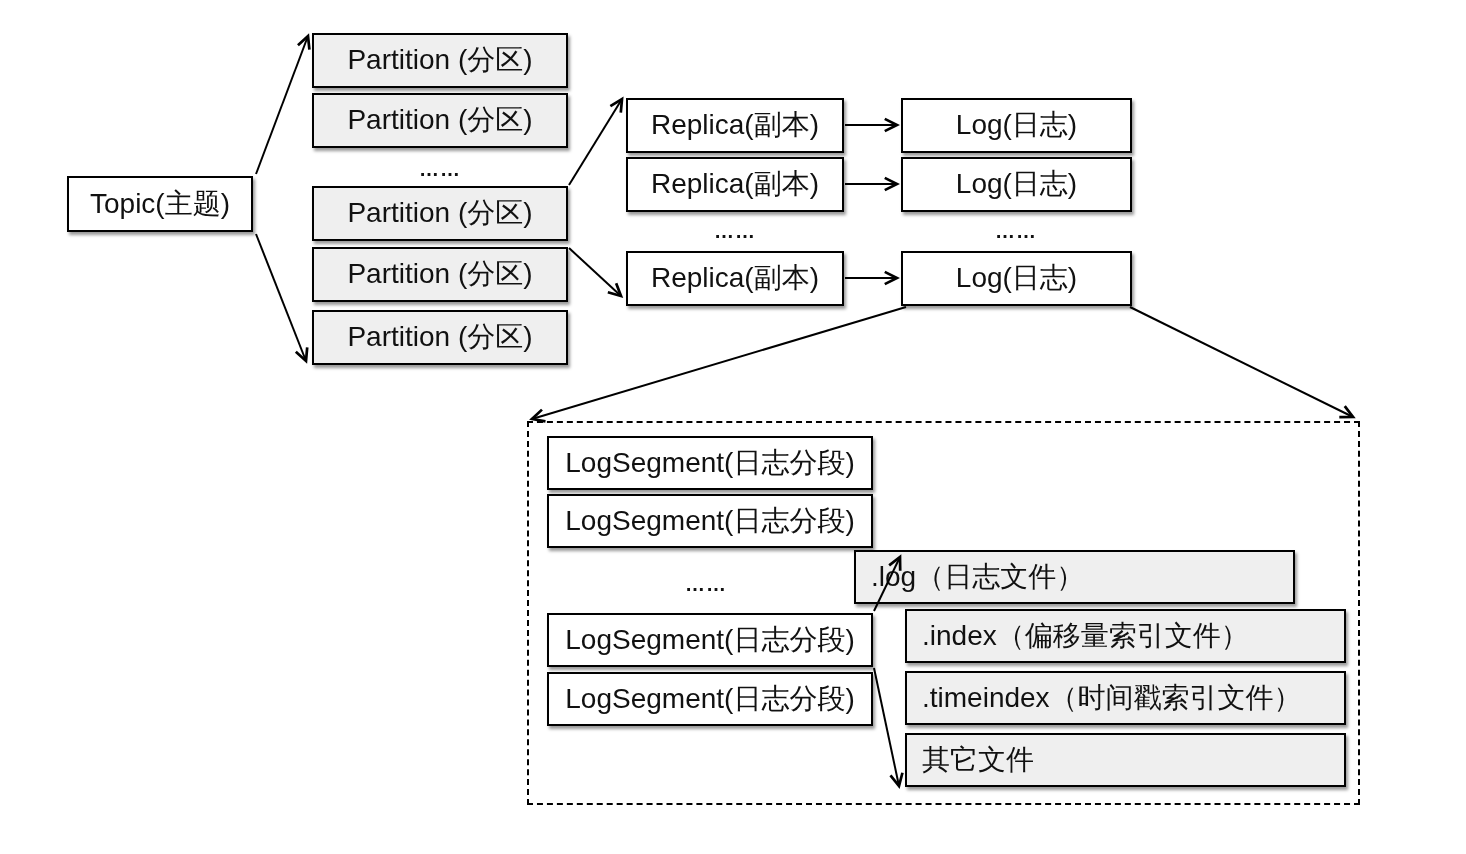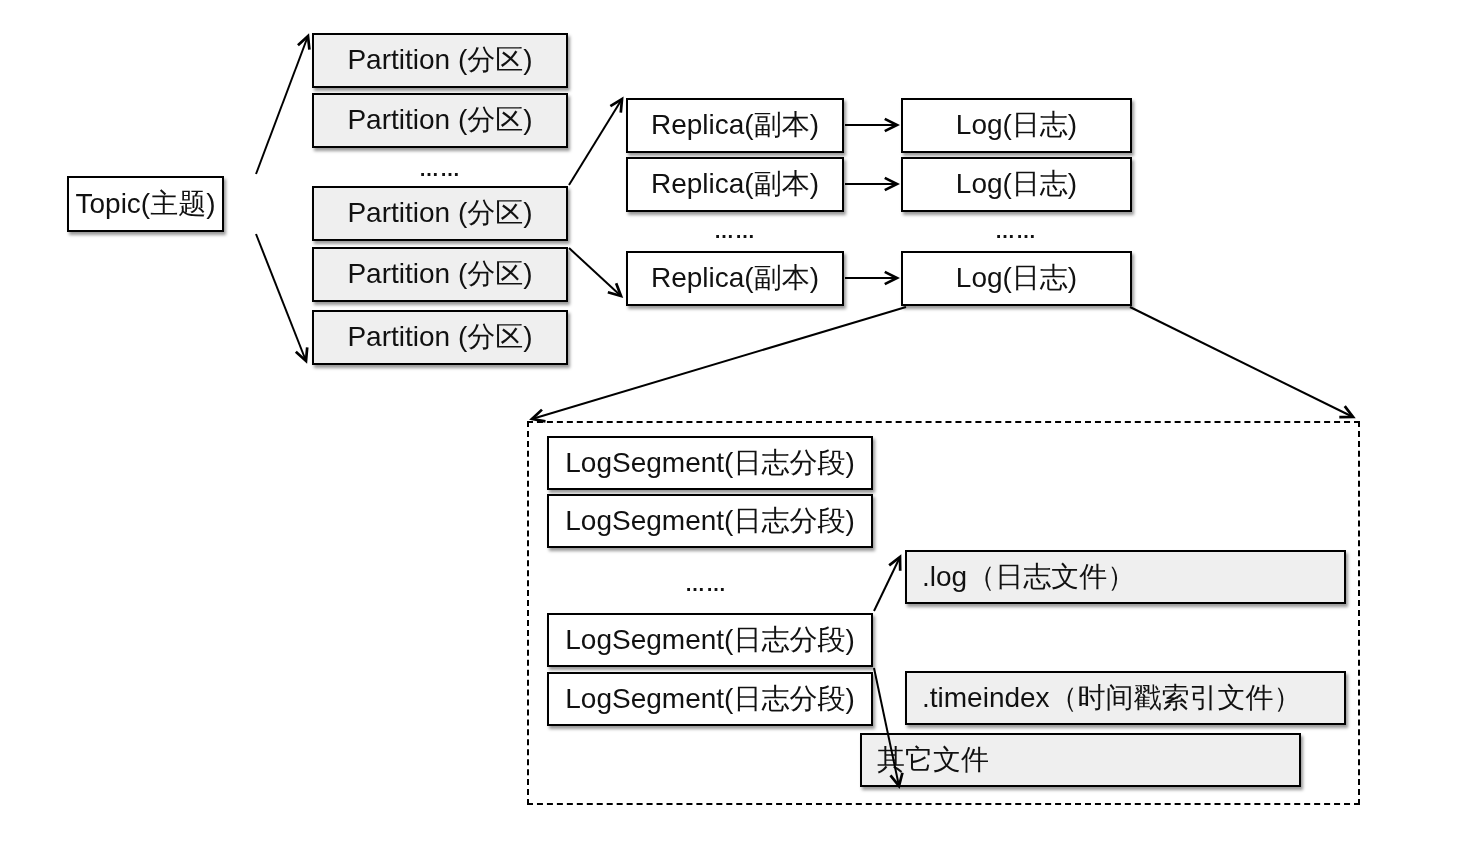--- a/index.html
+++ b/index.html
@@ -30,21 +30,21 @@
   }
   svg.overlay { position:absolute; left:0; top:0; pointer-events:none; }
   .arrow { stroke:var(--line,#000); stroke-width:2; fill:none; }
   .ah { stroke:var(--line,#000); stroke-width:1.6; fill:none; }
 </style>
 </head>
 <body>
 
 <div class="stage">
 
-  <div class="box" style="left:67px;top:176px;width:157px;height:56px;">Topic(主题)</div>
+  <div class="box" style="left:67px;top:176px;width:186px;height:56px;">Topic(主题)</div>
 
   <div class="box gray" style="left:312px;top:33px;width:256px;height:55px;">Partition (分区)</div>
   <div class="box gray" style="left:312px;top:93px;width:256px;height:55px;">Partition (分区)</div>
   <div class="dots" style="left:440px;top:169px;">……</div>
   <div class="box gray" style="left:312px;top:186px;width:256px;height:55px;">Partition (分区)</div>
   <div class="box gray" style="left:312px;top:247px;width:256px;height:55px;">Partition (分区)</div>
   <div class="box gray" style="left:312px;top:310px;width:256px;height:55px;">Partition (分区)</div>
 
   <div class="box" style="left:626px;top:98px;width:218px;height:55px;">Replica(副本)</div>
   <div class="box" style="left:626px;top:157px;width:218px;height:55px;">Replica(副本)</div>
@@ -57,23 +57,24 @@
   <div class="box" style="left:901px;top:251px;width:231px;height:55px;">Log(日志)</div>
 
   <div class="dashed" style="left:527px;top:421px;width:833px;height:384px;"></div>
 
   <div class="box" style="left:547px;top:436px;width:326px;height:54px;">LogSegment(日志分段)</div>
   <div class="box" style="left:547px;top:494px;width:326px;height:54px;">LogSegment(日志分段)</div>
   <div class="dots" style="left:706px;top:584px;">……</div>
   <div class="box" style="left:547px;top:613px;width:326px;height:54px;">LogSegment(日志分段)</div>
   <div class="box" style="left:547px;top:672px;width:326px;height:54px;">LogSegment(日志分段)</div>
 
-  <div class="box gray file" style="left:905px;top:550px;width:441px;height:54px;">.log（日志文件）</div>
+  <div class="box gray file" style="left:854px;top:550px;width:441px;height:54px;">.log（日志文件）</div>
+  <div class="box gray file" style="left:905px;top:609px;width:441px;height:54px;">.index（偏移量索引文件）</div>
   <div class="box gray file" style="left:905px;top:671px;width:441px;height:54px;text-align:center;">.timeindex（时间戳索引文件）</div>
-  <div class="box gray file" style="left:860px;top:733px;width:441px;height:54px;">其它文件</div>
+  <div class="box gray file" style="left:905px;top:733px;width:441px;height:54px;">其它文件</div>
 
   <svg class="overlay" width="1466" height="854" viewBox="0 0 1466 854">
     <defs>
       <marker id="ah" viewBox="0 0 10 10" refX="8" refY="5" markerWidth="8.5" markerHeight="8.5" orient="auto-start-reverse">
         <path class="ah" d="M0.8,1.4 L8,5 L0.8,8.6"></path>
       </marker>
     </defs>
     <line class="arrow" marker-end="url(#ah)" x1="256" y1="174" x2="308" y2="36"></line>
     <line class="arrow" marker-end="url(#ah)" x1="256" y1="234" x2="306" y2="361"></line>
     <line class="arrow" marker-end="url(#ah)" x1="569" y1="185" x2="622" y2="99"></line>

